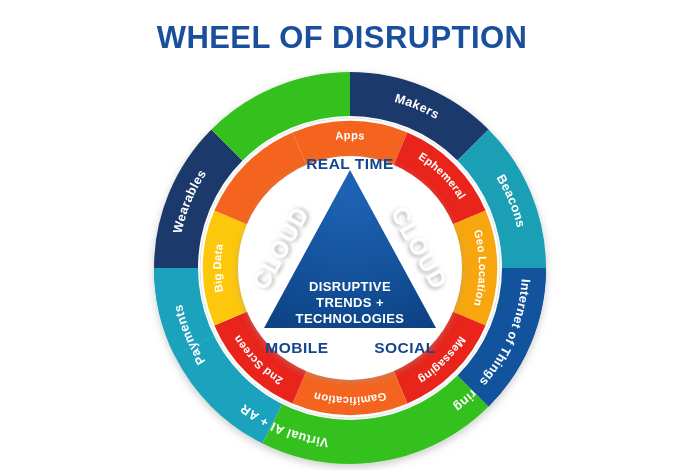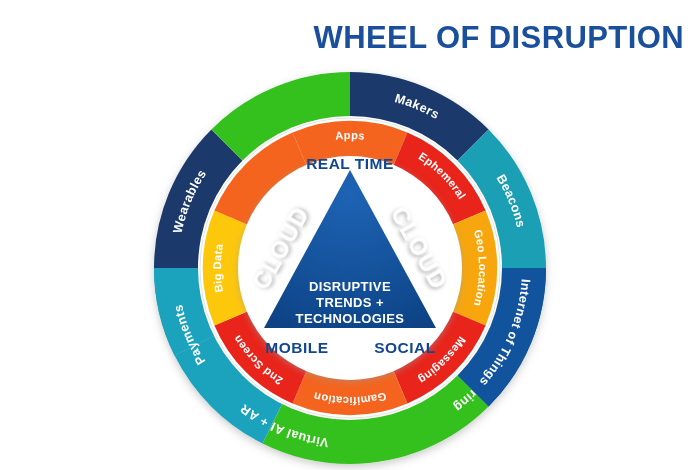--- a/index.html
+++ b/index.html
@@ -17,21 +17,21 @@
     position: relative;
     width: 700px;
     height: 470px;
     background: #ffffff;
   }
   #title {
     position: absolute;
     top: 20px;
     left: 0;
     width: 684px;
-    text-align: right;
+    text-align: center;
     font-family: "Liberation Sans", sans-serif;
     font-weight: bold;
     font-size: 31px;
     letter-spacing: 0.4px;
     color: #1A4F9C;
   }
   #wheel-wrap {
     position: absolute;
     top: 72px;
     left: 140px;

